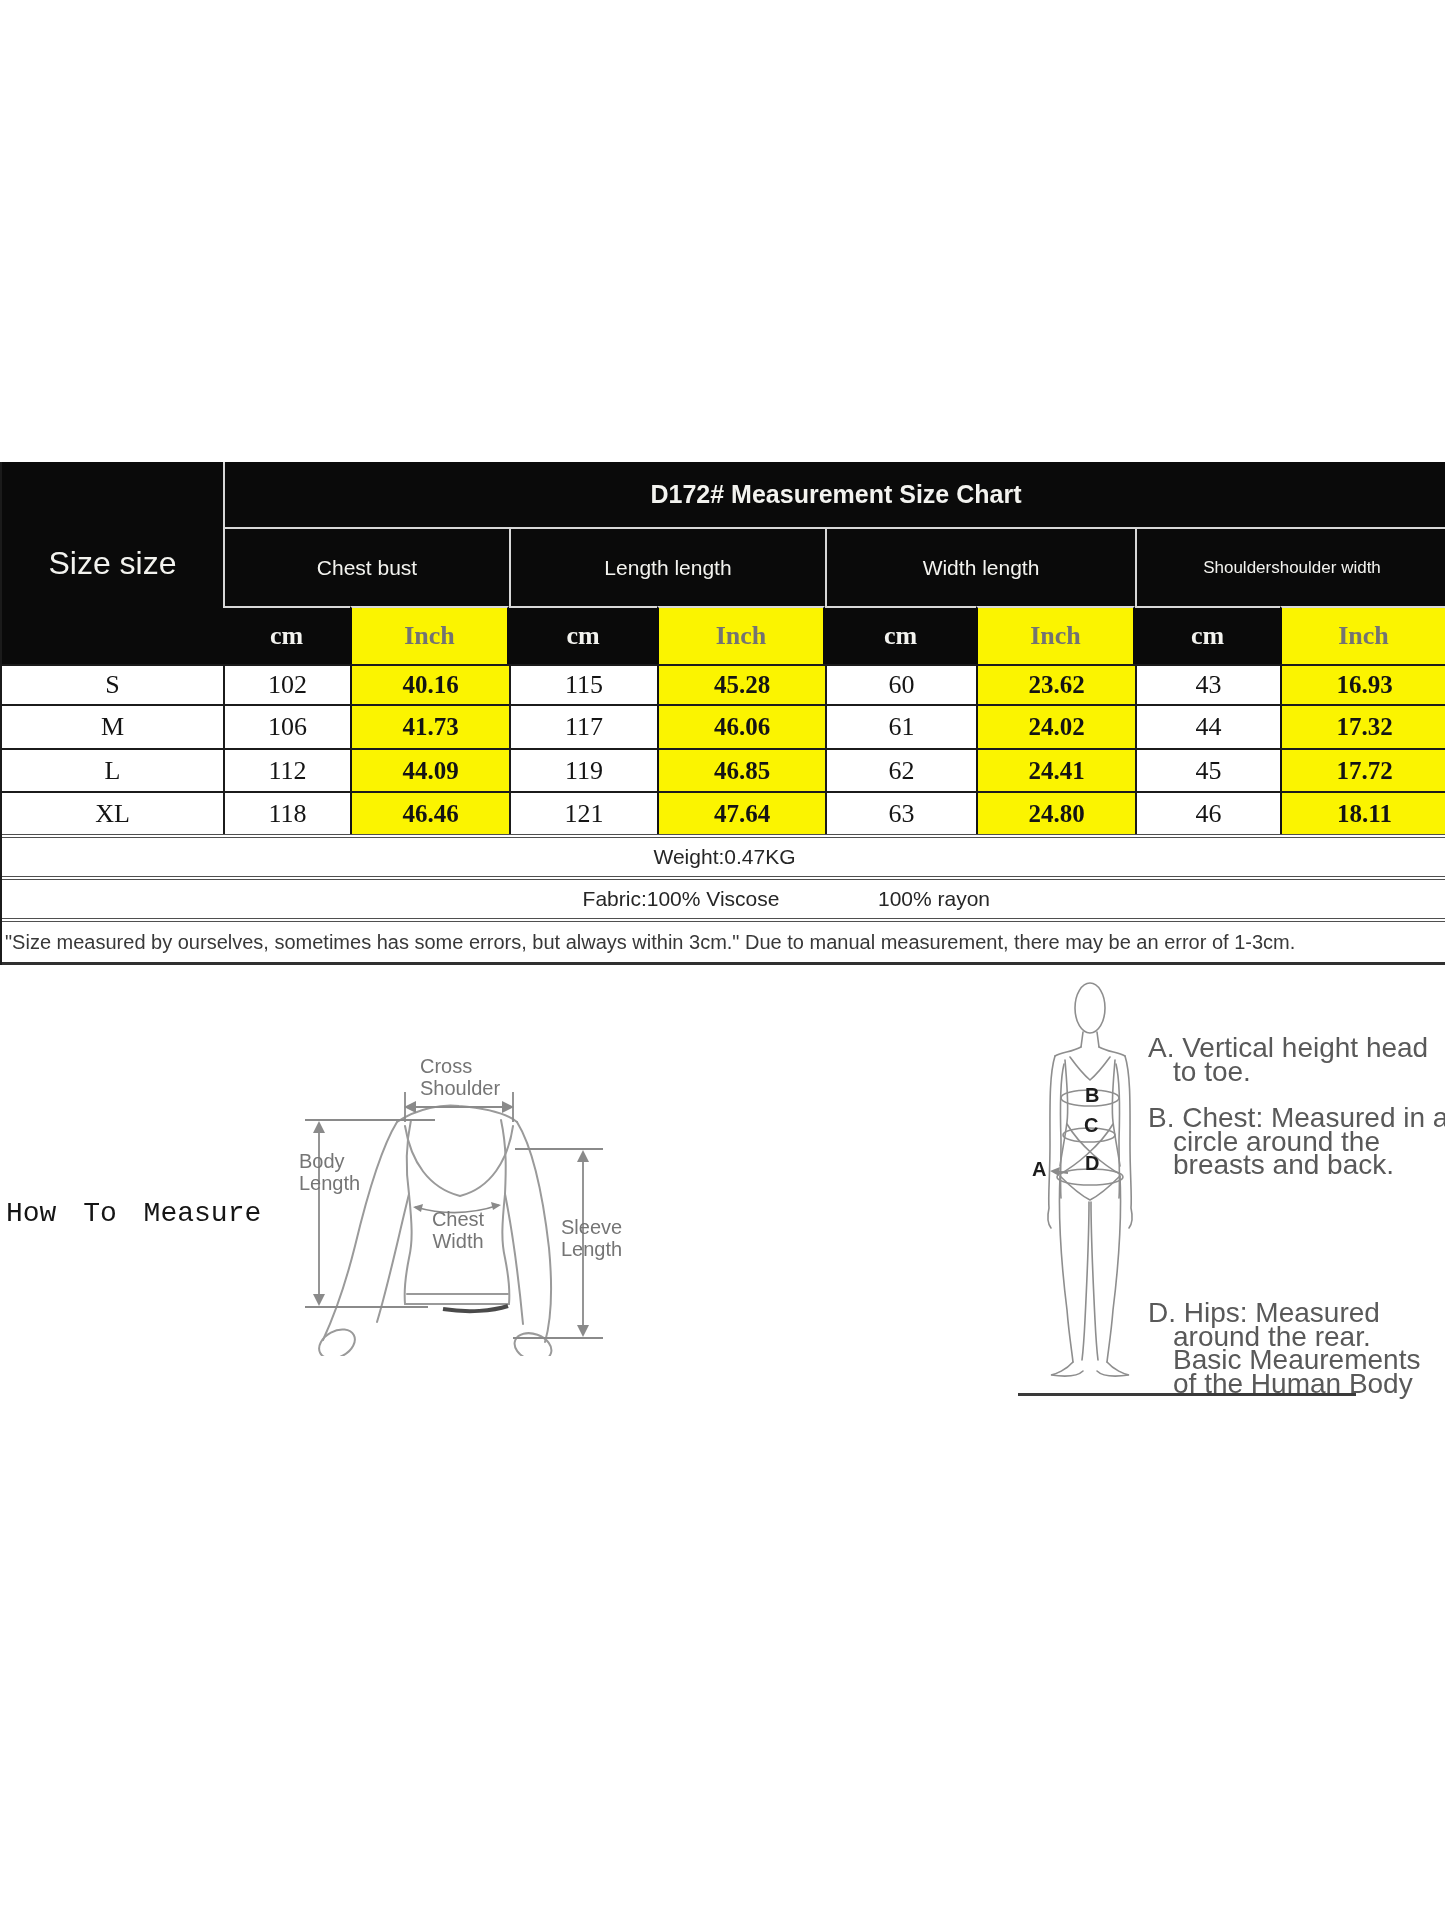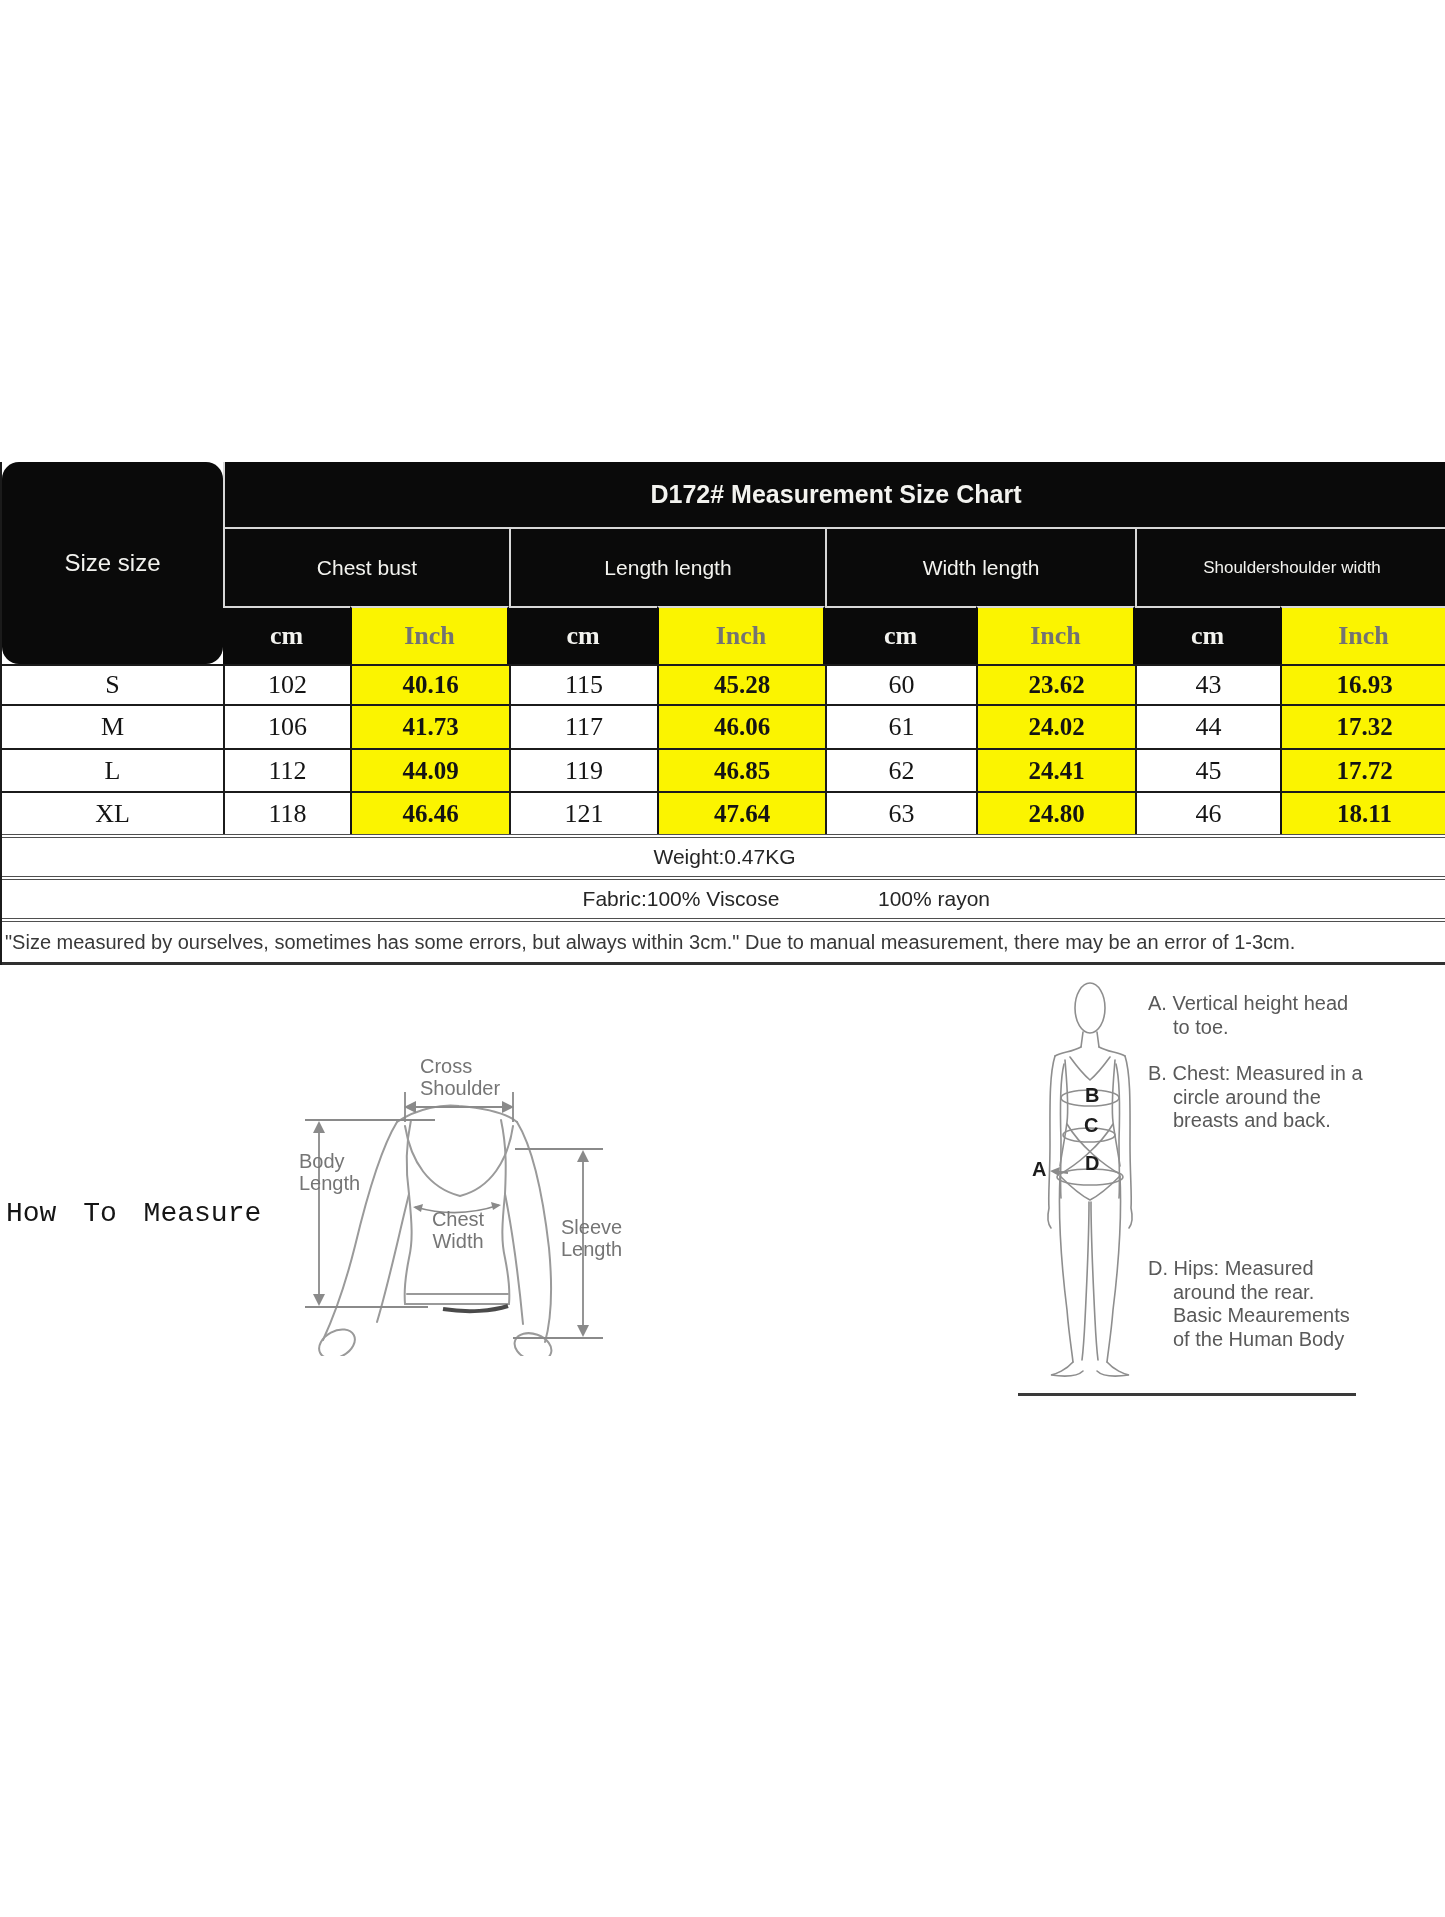--- a/index.html
+++ b/index.html
@@ -7,21 +7,21 @@
         font-family:"Liberation Sans",sans-serif;}
 
   
   #size-table{position:absolute;left:0;top:462px;width:1445px;display:grid;
     grid-template-columns:221px 127px 159px 148px 168px 151px 159px 145px 167px;
     grid-template-rows:65px 79px 58px 40px 44px 43px 43px 42px 42px 47px;
     border-left:2px solid #1b1b1b;box-sizing:border-box;}
   .cell{display:flex;align-items:center;justify-content:center;box-sizing:border-box;overflow:hidden;}
   .blk{background:#0a0a0a;color:#f3f3ef;}
   .ylw{background:#fbf400;}
-  .corner{grid-column:1;grid-row:1/4;font-size:24px;font-weight:500;border-radius:17px;}
+  .corner{grid-column:1;grid-row:1/4;font-size:32px;font-weight:500;}
   .title-cell{grid-column:2/10;grid-row:1;font-size:25px;font-weight:700;
     border-left:2px solid #d8d8d8;}
   .grp{grid-row:2;font-size:21px;font-weight:500;border-left:2px solid #d8d8d8;border-top:2px solid #d8d8d8;}
   .grp.small{font-size:17px;}
   .unit{grid-row:3;font-family:"Liberation Serif",serif;font-size:26px;font-weight:700;border-top:2px solid #d8d8d8;}
   .unit.ylw{color:#737373;border-left:2px solid #0a0a0a;border-right:2px solid #0a0a0a;}
   .dcell{font-family:"Liberation Serif",serif;font-size:26px;color:#141414;background:#ffffff;
     border-top:2px solid #1b1b1b;border-left:2px solid #1b1b1b;}
   .dcell.first{border-left:none;}
   .dcell.inch{background:#fbf400;font-weight:700;font-size:25px;border-left:2px solid #141414;}
@@ -36,21 +36,21 @@
   #htm-heading{position:absolute;left:6px;top:1198px;font-family:"Liberation Mono",monospace;
     font-size:28px;color:#151515;word-spacing:10px;white-space:nowrap;}
   #garment-svg{position:absolute;left:293px;top:1056px;}
   #figure-svg{position:absolute;left:1020px;top:980px;}
   .sketch-label{font-family:"Liberation Sans",sans-serif;font-size:20px;fill:#757575;}
   .fig-label{font-family:"Liberation Sans",sans-serif;font-size:20px;font-weight:700;fill:#1c1c1c;}
   .sk{stroke:#9a9a9a;stroke-width:2;fill:none;stroke-linecap:round;}
   .meas{stroke:#8a8a8a;stroke-width:1.8;fill:none;}
   .ah{fill:#8a8a8a;stroke:none;}
   .bd{stroke:#8e8e8e;stroke-width:1.6;fill:none;stroke-linecap:round;}
-  .note{position:absolute;left:1148px;font-size:20px;line-height:23.5px;color:#595959;white-space:nowrap;}
+  .note{position:absolute;left:1148px;font-size:28px;line-height:23.5px;color:#595959;white-space:nowrap;margin-top:44px;}
   .note .cont{padding-left:25px;}
   #figure-baseline{position:absolute;left:1018px;top:1393px;width:338px;height:3px;background:#3a3a3a;}
 </style>
 </head>
 <body>
 
 <div id="page">
 
   <div id="size-table">
     <div class="cell blk corner">Size size</div>

